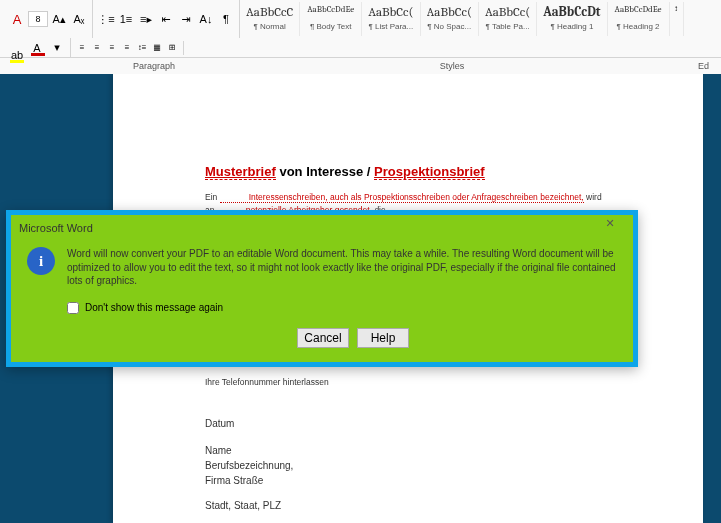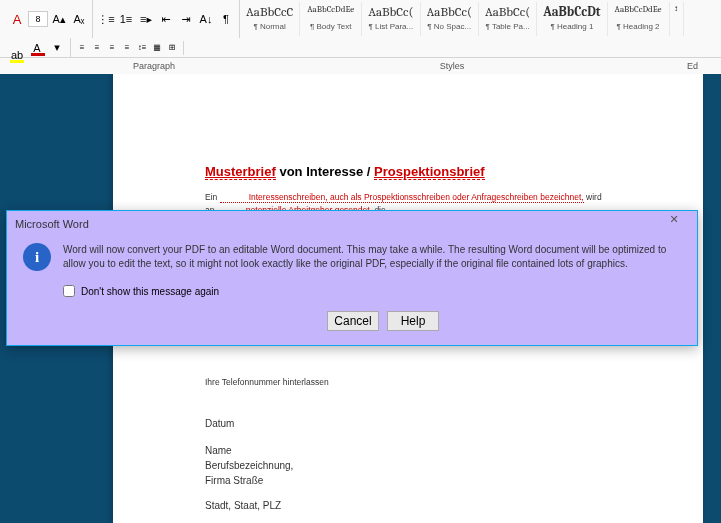--- a/index.html
+++ b/index.html
@@ -20,21 +20,21 @@
 .labels span { display: inline-block; text-align: center; }
 .doc-bg { position: absolute; top: 74px; left: 0; right: 0; bottom: 0; background: #0c4a6e; overflow: hidden; }
 .page { position: absolute; left: 113px; top: 0; width: 590px; bottom: 0; background: #fff; padding: 90px 92px 0 92px; box-shadow: -2px 0 5px rgba(0,0,0,.2); }
 .doc-title { font-size: 13px; font-weight: bold; margin-bottom: 12px; }
 .doc-title .u1, .doc-title .u2 { text-decoration: underline; color: #000; }
 .doc-title .red-u { color: #c00; border-bottom: 1px dashed #c00; }
 .body-text { font-size: 8.5px; line-height: 1.5; color: #333; }
 .body-text .red { color: #c00; padding-left: 29px; }
 .body-text .dot { border-bottom: 1px dotted #c00; }
 .field { margin-top: 10px; font-size: 10px; color: #333; }
-.dialog { position: absolute; left: 6px; top: 210px; width: 692px; background: #c4b5fd; border: 1px solid #0ea5e9; box-shadow: 0 3px 12px rgba(0,0,0,.3); z-index: 100; }
+.dialog { position: absolute; left: 6px; top: 210px; width: 632px; background: #84cc16; border: 5px solid #0ea5e9; box-shadow: 0 3px 12px rgba(0,0,0,.3); z-index: 100; }
 .dlg-title { height: 26px; display: flex; align-items: center; padding: 0 8px; font-size: 11px; color: #333; }
 .dlg-close { margin-left: auto; width: 30px; height: 22px; text-align: center; cursor: pointer; font-size: 11px; color: #555; }
 .dlg-body { padding: 6px 16px 14px 16px; }
 .dlg-msg { display: flex; gap: 12px; align-items: flex-start; }
 .info-icon { width: 28px; height: 28px; border-radius: 50%; background: #2864c7; color: #fff; display: flex; align-items: center; justify-content: center; font-weight: bold; font-family: Georgia, serif; font-size: 15px; flex-shrink: 0; }
 .dlg-text { font-size: 10px; color: #333; line-height: 1.35; }
 .dlg-check { margin: 14px 0 0 40px; font-size: 10px; display: flex; align-items: center; gap: 6px; }
 .dlg-check input { width: 12px; height: 12px; }
 .dlg-btns { display: flex; gap: 8px; justify-content: center; margin-top: 14px; }
 .btn { width: 52px; height: 20px; border: 1px solid #aaa; background: #e9e9e9; font-size: 12px; cursor: pointer; }
@@ -111,21 +111,21 @@
    <span class="p-btn">≡</span>
    <span class="p-btn">↕≡</span>
    <span class="p-btn">▦</span>
    <span class="p-btn">⊞</span>
   </div>
  </div>
  <div class="labels">
   <span style="width:76px;"></span>
   <span style="width:156px;">Paragraph</span>
   <span style="width:440px;">Styles</span>
-  <span style="flex:1;text-align:right;padding-right:23px;">Ed</span>
+  <span style="flex:1;text-align:right;padding-right:12px;">Ed</span>
  </div>
 </div>
 
 <div class="doc-bg">
  <div class="page">
   <div class="doc-title">
    <span class="u1 red-u">Musterbrief</span><span> von Interesse / </span><span class="u2 red-u">Prospektionsbrief</span>
   </div>
   <div class="body-text">
    <span>Ein </span><span class="red dot">Interessenschreiben, auch als Prospektionsschreiben oder Anfrageschreiben bezeichnet,</span><span> wird an </span><span class="red dot">potenzielle Arbeitgeber gesendet</span><span>, die </span>

